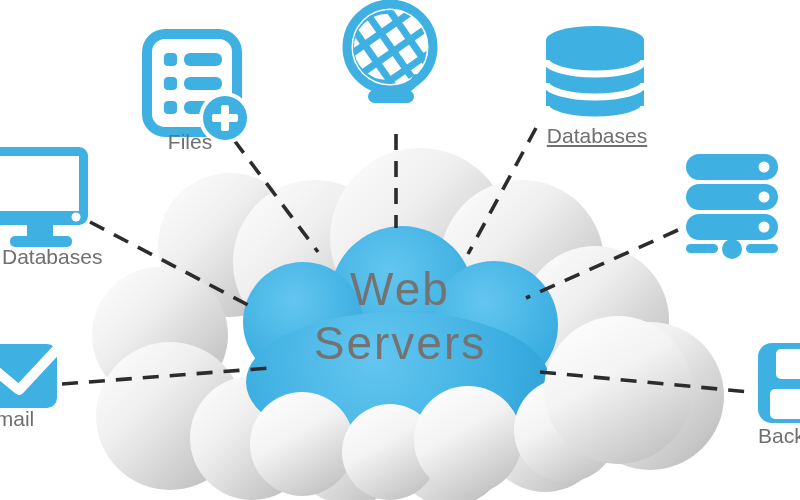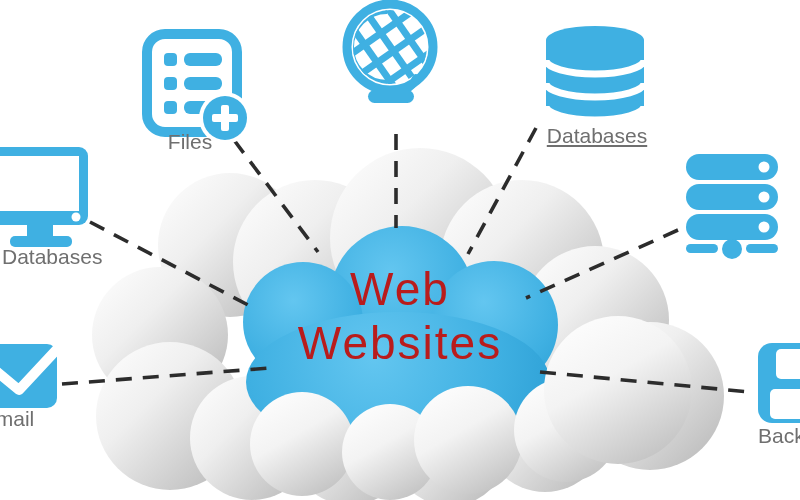--- a/index.html
+++ b/index.html
@@ -20,21 +20,21 @@
     background:radial-gradient(circle at 42% 32%, var(--accent-light) 0%, var(--accent) 62%, var(--accent-dark) 100%);
     z-index:3;
   }
   .bb.body{border-radius:50%;}
   
   .lines{position:absolute;left:0;top:0;z-index:6;pointer-events:none;}
   .lines line{stroke:var(--line-color);stroke-width:3.6;stroke-dasharray:16 11;}
   
   .cloud-title{
     position:absolute;left:246px;top:262px;width:308px;height:140px;
-    z-index:5;color:#b91c1c;text-align:center;line-height:1.18;
+    z-index:5;color:#737373;text-align:center;line-height:1.18;
     font-size:46px;letter-spacing:2px;font-weight:400;
   }
   
   .nlabel{
     position:absolute;z-index:7;color:var(--label-gray);
     font-size:21px;text-align:center;white-space:nowrap;
   }
   
   .icon{position:absolute;z-index:7;}
   .icon svg{display:block;}
@@ -59,21 +59,21 @@
 
   <div class="bb" style="left:330px;top:226px;width:144px;height:144px;"></div>
   <div class="bb" style="left:243px;top:262px;width:120px;height:120px;"></div>
   <div class="bb" style="left:430px;top:261px;width:128px;height:128px;"></div>
   <div class="bb" style="left:264px;top:342px;width:112px;height:112px;"></div>
   <div class="bb" style="left:432px;top:340px;width:112px;height:112px;"></div>
   <div class="bb body" style="left:246px;top:312px;width:304px;height:140px;"></div>
 
   <div class="cloud-title">
     <div>Web</div>
-    <div>Websites</div>
+    <div>Servers</div>
   </div>
 
   <div class="gb front" style="left:250px;top:392px;width:104px;height:104px;"></div>
   <div class="gb front" style="left:342px;top:404px;width:96px;height:96px;"></div>
   <div class="gb front" style="left:414px;top:386px;width:108px;height:108px;"></div>
   <div class="gb front" style="left:514px;top:378px;width:104px;height:104px;"></div>
   <div class="gb front" style="left:544px;top:316px;width:148px;height:148px;"></div>
 
   <svg class="lines" width="800" height="500">
     <line x1="234" y1="140" x2="318" y2="252"></line>

